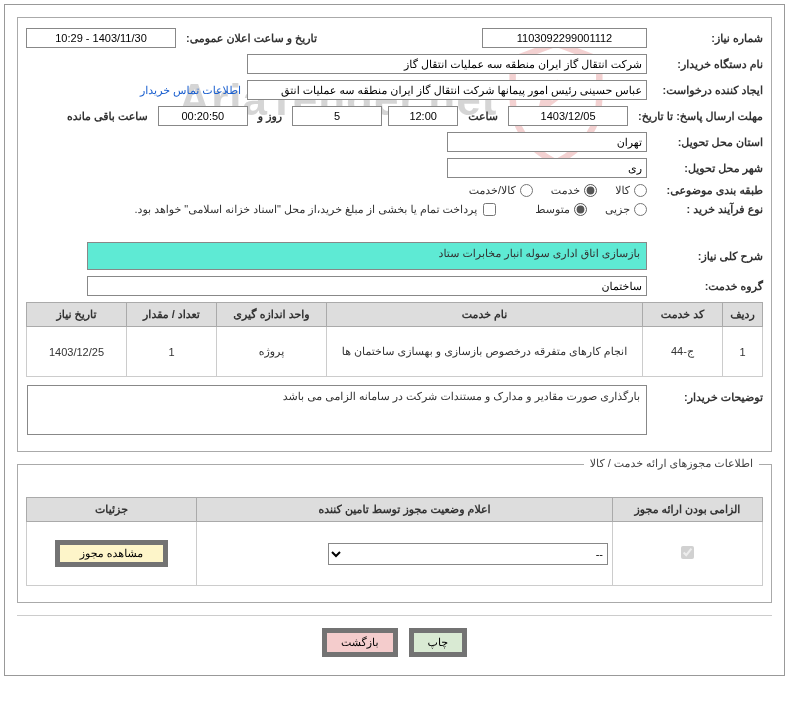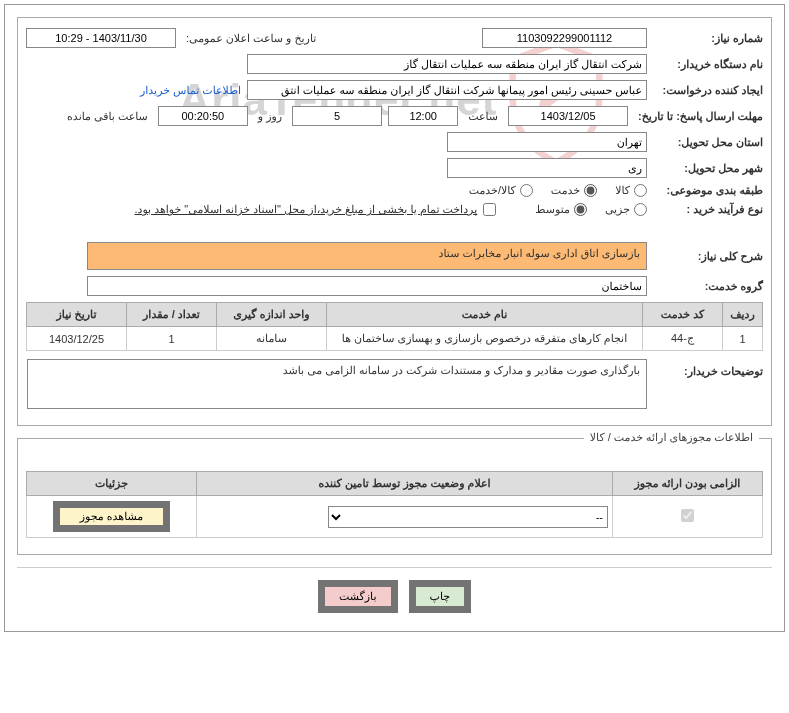--- a/index.html
+++ b/index.html
@@ -58,54 +58,54 @@
   position: relative;
   z-index: 1;
 }
 .lbl {
   font-weight: bold;
   min-width: 110px;
   text-align: right;
   color: #333;
   padding-left: 4px;
 }
-.lbl-sm { min-width: auto; font-weight: normal; padding: 0 4px; }
+.lbl-sm { min-width: auto; font-weight: bold; padding: 0 4px; }
 .txtbox {
   border: 1px solid #888;
   background: #fff;
   padding: 2px 4px;
   height: 20px;
   font-family: inherit;
   font-size: 11px;
   text-align: center;
 }
 .txtbox-right { text-align: right; }
 .txtbox-wide { width: 310px; text-align: right; }
 .txtbox-mid { width: 120px; }
 .txtbox-sm { width: 70px; }
 .link { color: #1a5fcf; text-decoration: none; cursor: pointer; }
 .radio-set { display: inline-flex; gap: 18px; align-items: center; }
 .radio-set label { display: inline-flex; gap: 4px; align-items: center; }
 input[type=radio] { accent-color: #555; }
 input[type=checkbox] { accent-color: #888; }
-.note { color: #333; text-decoration: underline; }
+.note { color: #333; }
 .section-title {
   font-weight: bold;
   color: #906d12;
   border-bottom: 2px solid #bfa65a;
   padding: 4px 0;
   margin: 8px 0 6px 0;
   font-size: 12px;
 }
 .desc-box {
   border: 1px solid #888;
   width: 560px;
   min-height: 28px;
   padding: 4px 6px;
-  background: #fdba74;
+  background: #5eead4;
   text-align: right;
 }
 .multiline {
   border: 1px solid #888;
   width: 620px;
   min-height: 50px;
   padding: 4px 6px;
   background: #fff;
   text-align: right;
 }
@@ -117,21 +117,21 @@
 }
 table.grid th {
   background: #ddd;
   border: 1px solid #aaa;
   padding: 5px 4px;
   font-weight: bold;
   color: #333;
 }
 table.grid td {
   border: 1px solid #ccc;
-  padding: 5px 4px;
+  padding: 18px 4px;
   text-align: center;
   background: #fff;
 }
 .legend-wrap {
   position: relative;
   border: 1px solid #aaa;
   margin: 12px;
   padding: 28px 8px 16px 8px;
 }
 .legend {
@@ -145,21 +145,21 @@
 }
 .status-select {
   border: 1px solid #888;
   height: 22px;
   width: 280px;
   background: #fff;
   font-family: inherit;
   font-size: 11px;
 }
 .btn {
-  border: 7px solid #737373;
+  border: 5px solid #737373;
   padding: 3px 14px;
   font-family: inherit;
   font-size: 11px;
   cursor: pointer;
   background: #d9ead3;
 }
 .btn-back { background: #f4cccc; }
 .btn-view { background: #fdf5c9; padding: 2px 20px; }
 .btn-row {
   text-align: center;
@@ -285,21 +285,21 @@
           <th style="width:110px">واحد اندازه گیری</th>
           <th style="width:90px">تعداد / مقدار</th>
           <th style="width:100px">تاریخ نیاز</th>
         </tr>
       </thead>
       <tbody>
         <tr>
           <td>1</td>
           <td>ج-44</td>
           <td style="text-align:center">انجام کارهای متفرقه درخصوص بازسازی و بهسازی ساختمان ها</td>
-          <td>سامانه</td>
+          <td>پروژه</td>
           <td>1</td>
           <td>1403/12/25</td>
         </tr>
       </tbody>
     </table>
 
     <div style="height:8px"></div>
 
     <div class="row" style="align-items:flex-start">
       <span class="lbl" style="padding-top:6px">توضیحات خریدار:</span>

